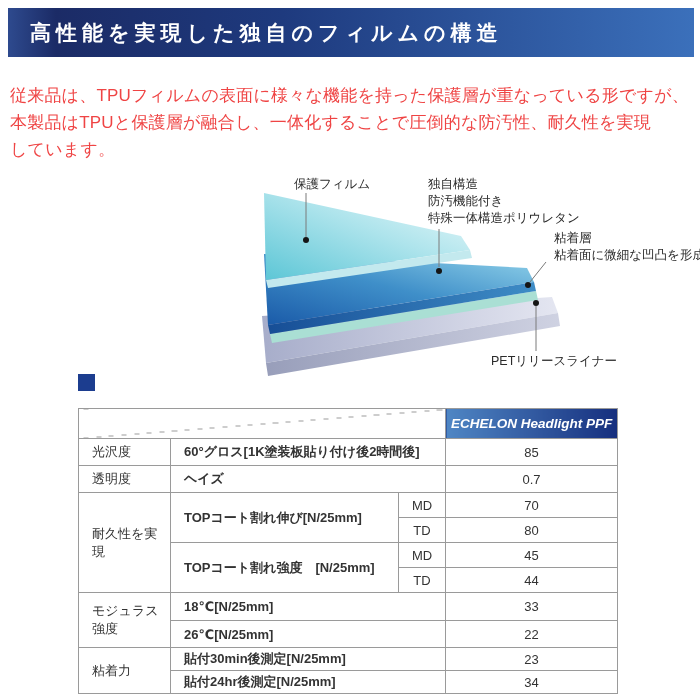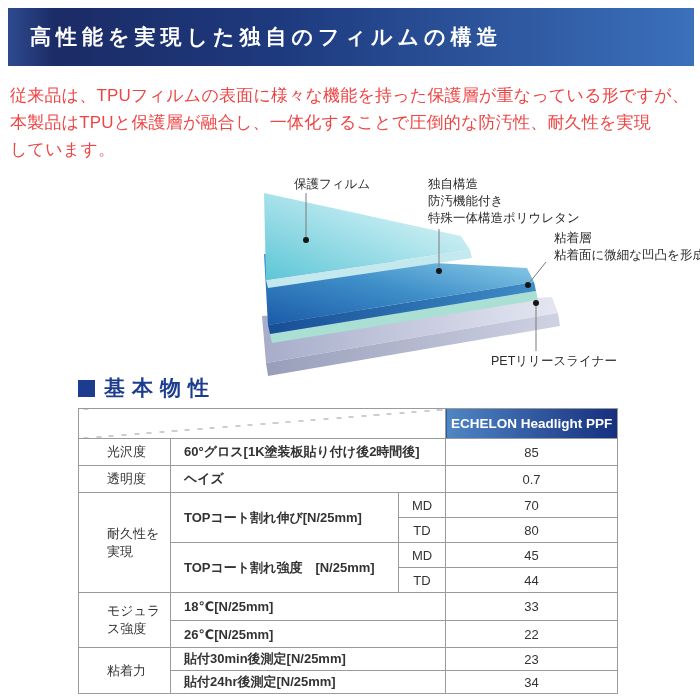--- a/index.html
+++ b/index.html
@@ -1,21 +1,21 @@
 <!DOCTYPE html>
 <html><head>
 <meta charset="utf-8">
 <style>
   html,body{margin:0;padding:0;}
   body{width:700px;height:700px;background:#ffffff;position:relative;overflow:hidden;
        font-family:"Liberation Sans","DejaVu Sans",sans-serif;color:#1a1a1a;}
   .abs{position:absolute;}
 
   
-  .banner{left:8px;top:8px;width:686px;height:58px;
+  .banner{left:8px;top:8px;width:686px;height:49px;
     background:linear-gradient(90deg,#2e4a8e 0%,#1b2b66 7%,#1e3a7e 40%,#3b70bb 100%);
     display:flex;align-items:center;}
   .banner-title{color:#ffffff;font-family:"DejaVu Serif","Liberation Serif",serif;
     font-size:21px;font-weight:600;letter-spacing:5px;padding-left:22px;white-space:nowrap;}
 
   
   .intro{left:10px;top:82px;width:686px;font-size:17px;line-height:27px;
     color:#ef4444;white-space:pre-line;letter-spacing:0.2px;}
 
   
@@ -26,28 +26,28 @@
 
   
   .section-title{left:78px;top:374px;display:flex;align-items:center;}
   .sq{width:17px;height:17px;background:#1c3d8f;display:inline-block;}
   .section-label{color:#1c3d8f;font-size:21px;font-weight:bold;letter-spacing:7px;margin-left:9px;white-space:nowrap;}
 
   
   .tblwrap{left:78px;top:408px;}
   table{border-collapse:collapse;table-layout:fixed;width:539px;font-size:13px;color:#333;}
   td{border:1px solid #9a9a9a;padding:0;vertical-align:middle;}
-  td.cat{text-align:left;padding-left:28px;}
+  td.cat{text-align:left;padding-left:13px;}
   td.desc{text-align:left;padding-left:13px;font-weight:bold;}
   td.dir{text-align:center;}
   td.val{text-align:center;}
   td.diag{background:linear-gradient(to bottom right,transparent 49.7%,#9a9a9a 49.7%,#9a9a9a 50.4%,transparent 50.4%);}
   td.prodhead{background:linear-gradient(90deg,#4f86c4 0%,#162f7e 100%);
     color:#ffffff;font-weight:bold;text-align:center;font-size:13.5px;}
-  tr.rh30{height:30px;} tr.rh27{height:27px;} tr.rh25{height:25px;} tr.rh28{height:28px;margin-top:8px;} tr.rh23{height:23px;}
+  tr.rh30{height:30px;font-style:italic;} tr.rh27{height:27px;} tr.rh25{height:25px;} tr.rh28{height:28px;margin-top:8px;} tr.rh23{height:23px;}
 </style>
 </head>
 <body>
 
 <div>
 
   <div class="abs banner">
     <div class="banner-title">高性能を実現した独自のフィルムの構造</div>
   </div>
 
@@ -108,21 +108,20 @@
     <text x="185" y="22">独自構造</text>
     <text x="185" y="39">防汚機能付き</text>
     <text x="185" y="56">特殊一体構造ポリウレタン</text>
     <text x="311" y="76">粘着層</text>
     <text x="311" y="93">粘着面に微細な凹凸を形成</text>
     <text x="248" y="199">PETリリースライナー</text>
   </svg>
 
   <div class="abs section-title">
     <span class="sq"></span>
-    <span class="section-label">基本物性</span>
   </div>
 
   <div class="abs tblwrap">
     <table>
       <colgroup>
         <col style="width:92px">
           <col style="width:228px">
           <col style="width:47px">
           <col style="width:172px">
       </colgroup>

